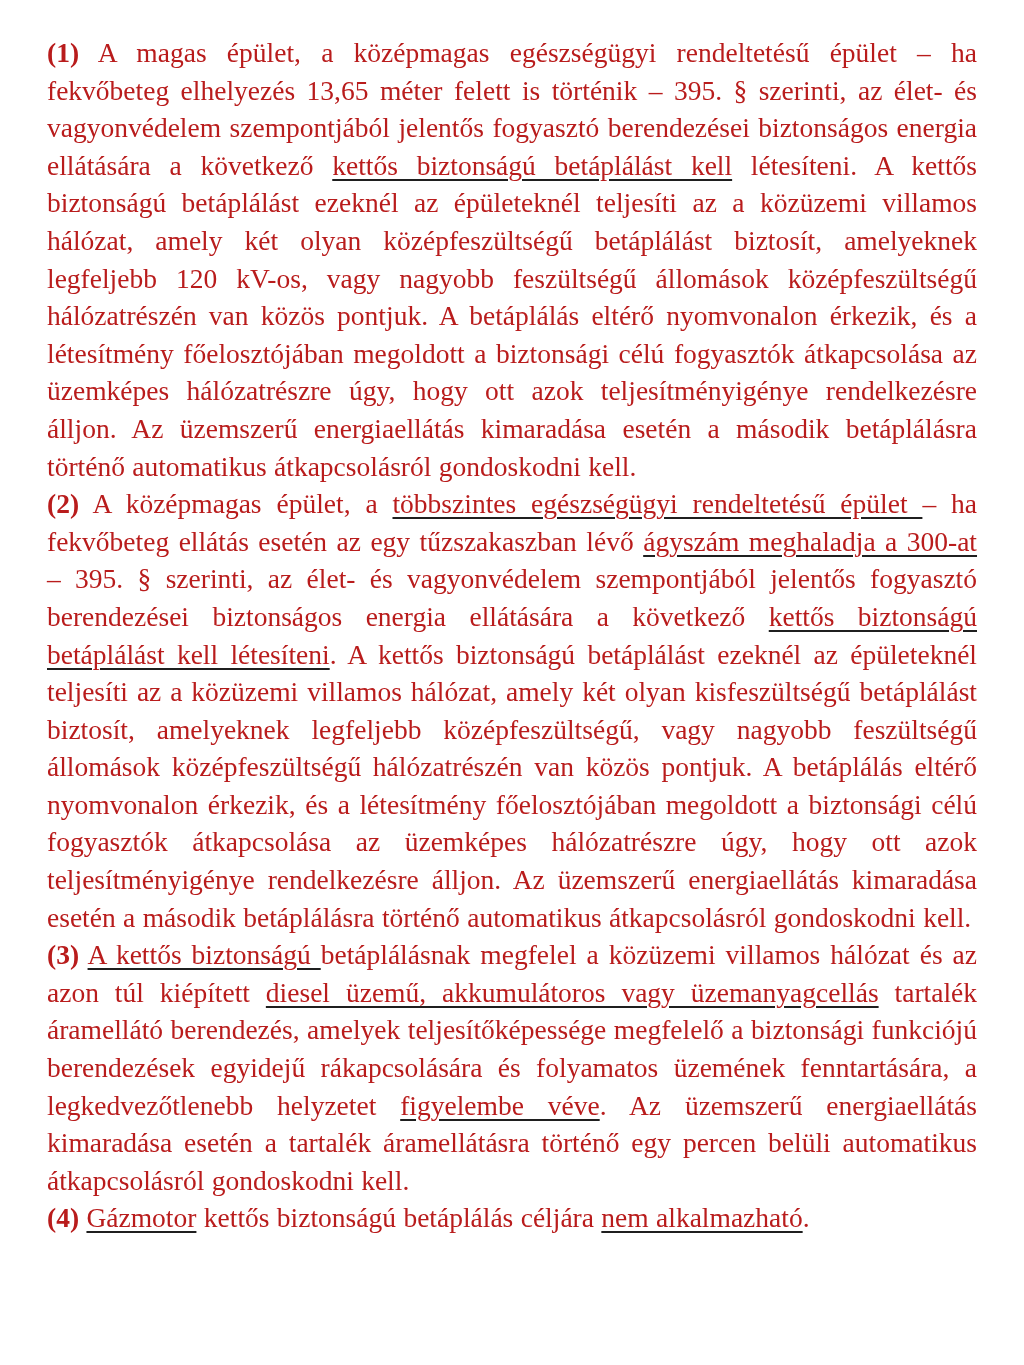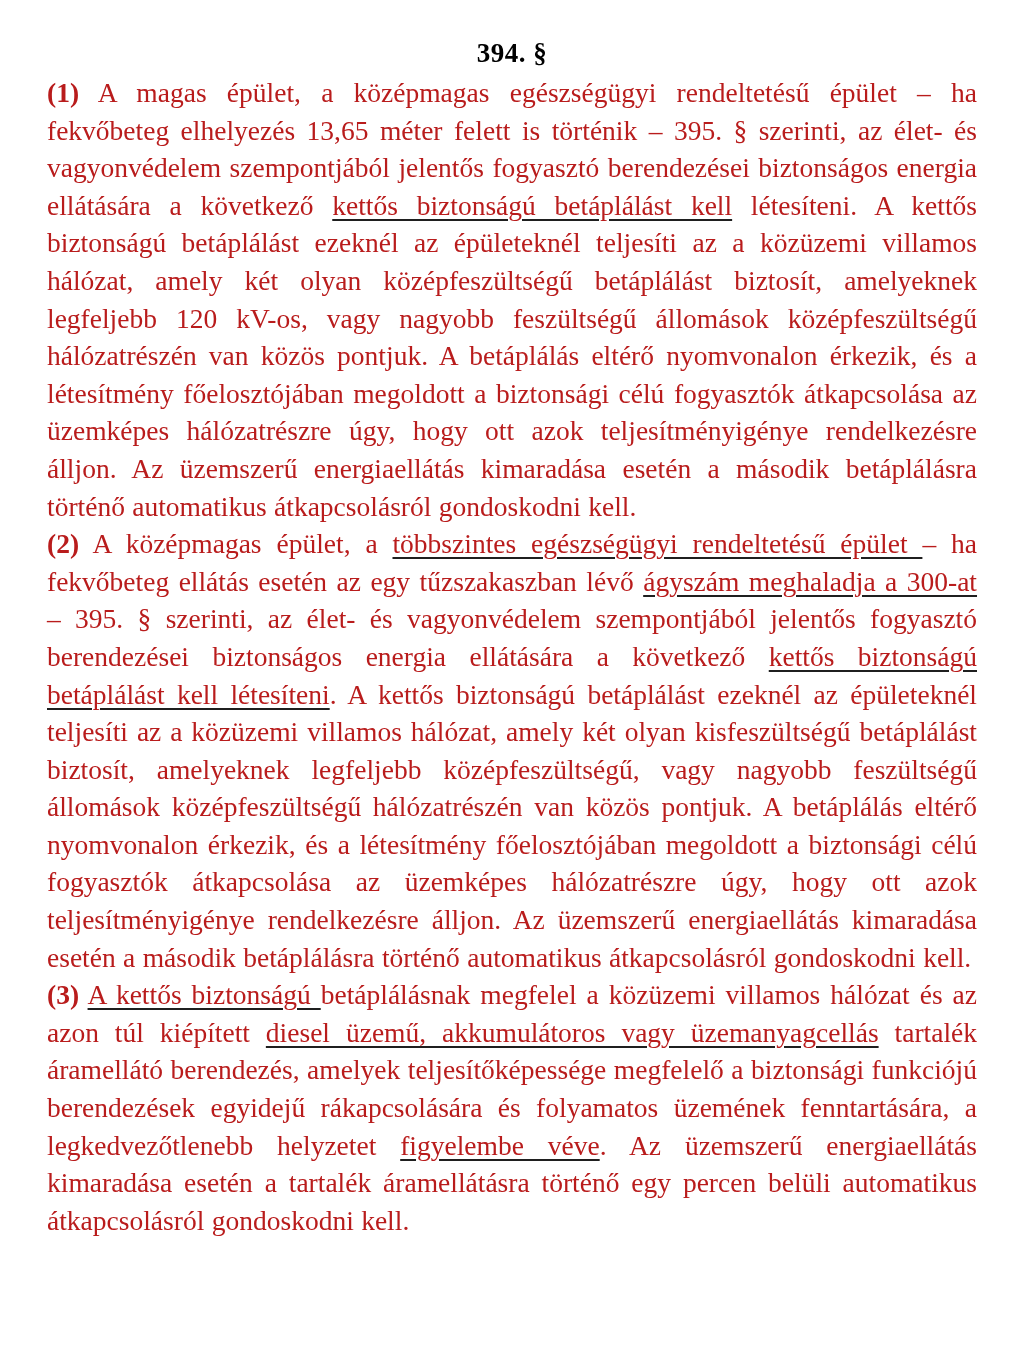--- a/index.html
+++ b/index.html
@@ -41,19 +41,19 @@
     text-decoration: underline;
     text-decoration-color: #1f1f1f;
     text-decoration-thickness: 2px;
     text-underline-offset: 4px;
   }
 </style>
 </head>
 <body>
 
 <div class="page">
-  <h1 class="doc-title">394. §</h1>
   <div class="doc-body">
       <p><span class="b">(1)</span><span> A magas épület, a középmagas egészségügyi rendeltetésű épület – ha fekvőbeteg elhelyezés 13,65 méter felett is történik – 395. § szerinti, az élet- és vagyonvédelem szempontjából jelentős fogyasztó berendezései biztonságos energia ellátására a következő </span><span class="u">kettős biztonságú betáplálást kell</span><span> létesíteni. A kettős biztonságú betáplálást ezeknél az épületeknél teljesíti az a közüzemi villamos hálózat, amely két olyan középfeszültségű betáplálást biztosít, amelyeknek legfeljebb 120 kV-os, vagy nagyobb feszültségű állomások középfeszültségű hálózatrészén van közös pontjuk. A betáplálás eltérő nyomvonalon érkezik, és a létesítmény főelosztójában megoldott a biztonsági célú fogyasztók átkapcsolása az üzemképes hálózatrészre úgy, hogy ott azok teljesítményigénye rendelkezésre álljon. Az üzemszerű energiaellátás kimaradása esetén a második betáplálásra történő automatikus átkapcsolásról gondoskodni kell.</span></p>
       <p><span class="b">(2)</span><span> A középmagas épület, a </span><span class="u">többszintes egészségügyi rendeltetésű épület </span><span>– ha fekvőbeteg ellátás esetén az egy tűzszakaszban lévő </span><span class="u">ágyszám meghaladja a 300-at</span><span> – 395. § szerinti, az élet- és vagyonvédelem szempontjából jelentős fogyasztó berendezései biztonságos energia ellátására a következő </span><span class="u">kettős biztonságú betáplálást kell létesíteni</span><span>. A kettős biztonságú betáplálást ezeknél az épületeknél teljesíti az a közüzemi villamos hálózat, amely két olyan kisfeszültségű betáplálást biztosít, amelyeknek legfeljebb középfeszültségű, vagy nagyobb feszültségű állomások középfeszültségű hálózatrészén van közös pontjuk. A betáplálás eltérő nyomvonalon érkezik, és a létesítmény főelosztójában megoldott a biztonsági célú fogyasztók átkapcsolása az üzemképes hálózatrészre úgy, hogy ott azok teljesítményigénye rendelkezésre álljon. Az üzemszerű energiaellátás kimaradása esetén a második betáplálásra történő automatikus átkapcsolásról gondoskodni kell.</span></p>
       <p><span class="b">(3)</span><span> </span><span class="u">A kettős biztonságú </span><span>betáplálásnak megfelel a közüzemi villamos hálózat és az azon túl kiépített </span><span class="u">diesel üzemű, akkumulátoros vagy üzemanyagcellás</span><span> tartalék áramellátó berendezés, amelyek teljesítőképessége megfelelő a biztonsági funkciójú berendezések egyidejű rákapcsolására és folyamatos üzemének fenntartására, a legkedvezőtlenebb helyzetet </span><span class="u">figyelembe véve</span><span>. Az üzemszerű energiaellátás kimaradása esetén a tartalék áramellátásra történő egy percen belüli automatikus átkapcsolásról gondoskodni kell.</span></p>
+      <p><span class="b">(4)</span><span> </span><span class="u">Gázmotor</span><span> kettős biztonságú betáplálás céljára </span><span class="u">nem alkalmazható</span><span>.</span></p>
     </div>
 </div>
 
 </body></html>

